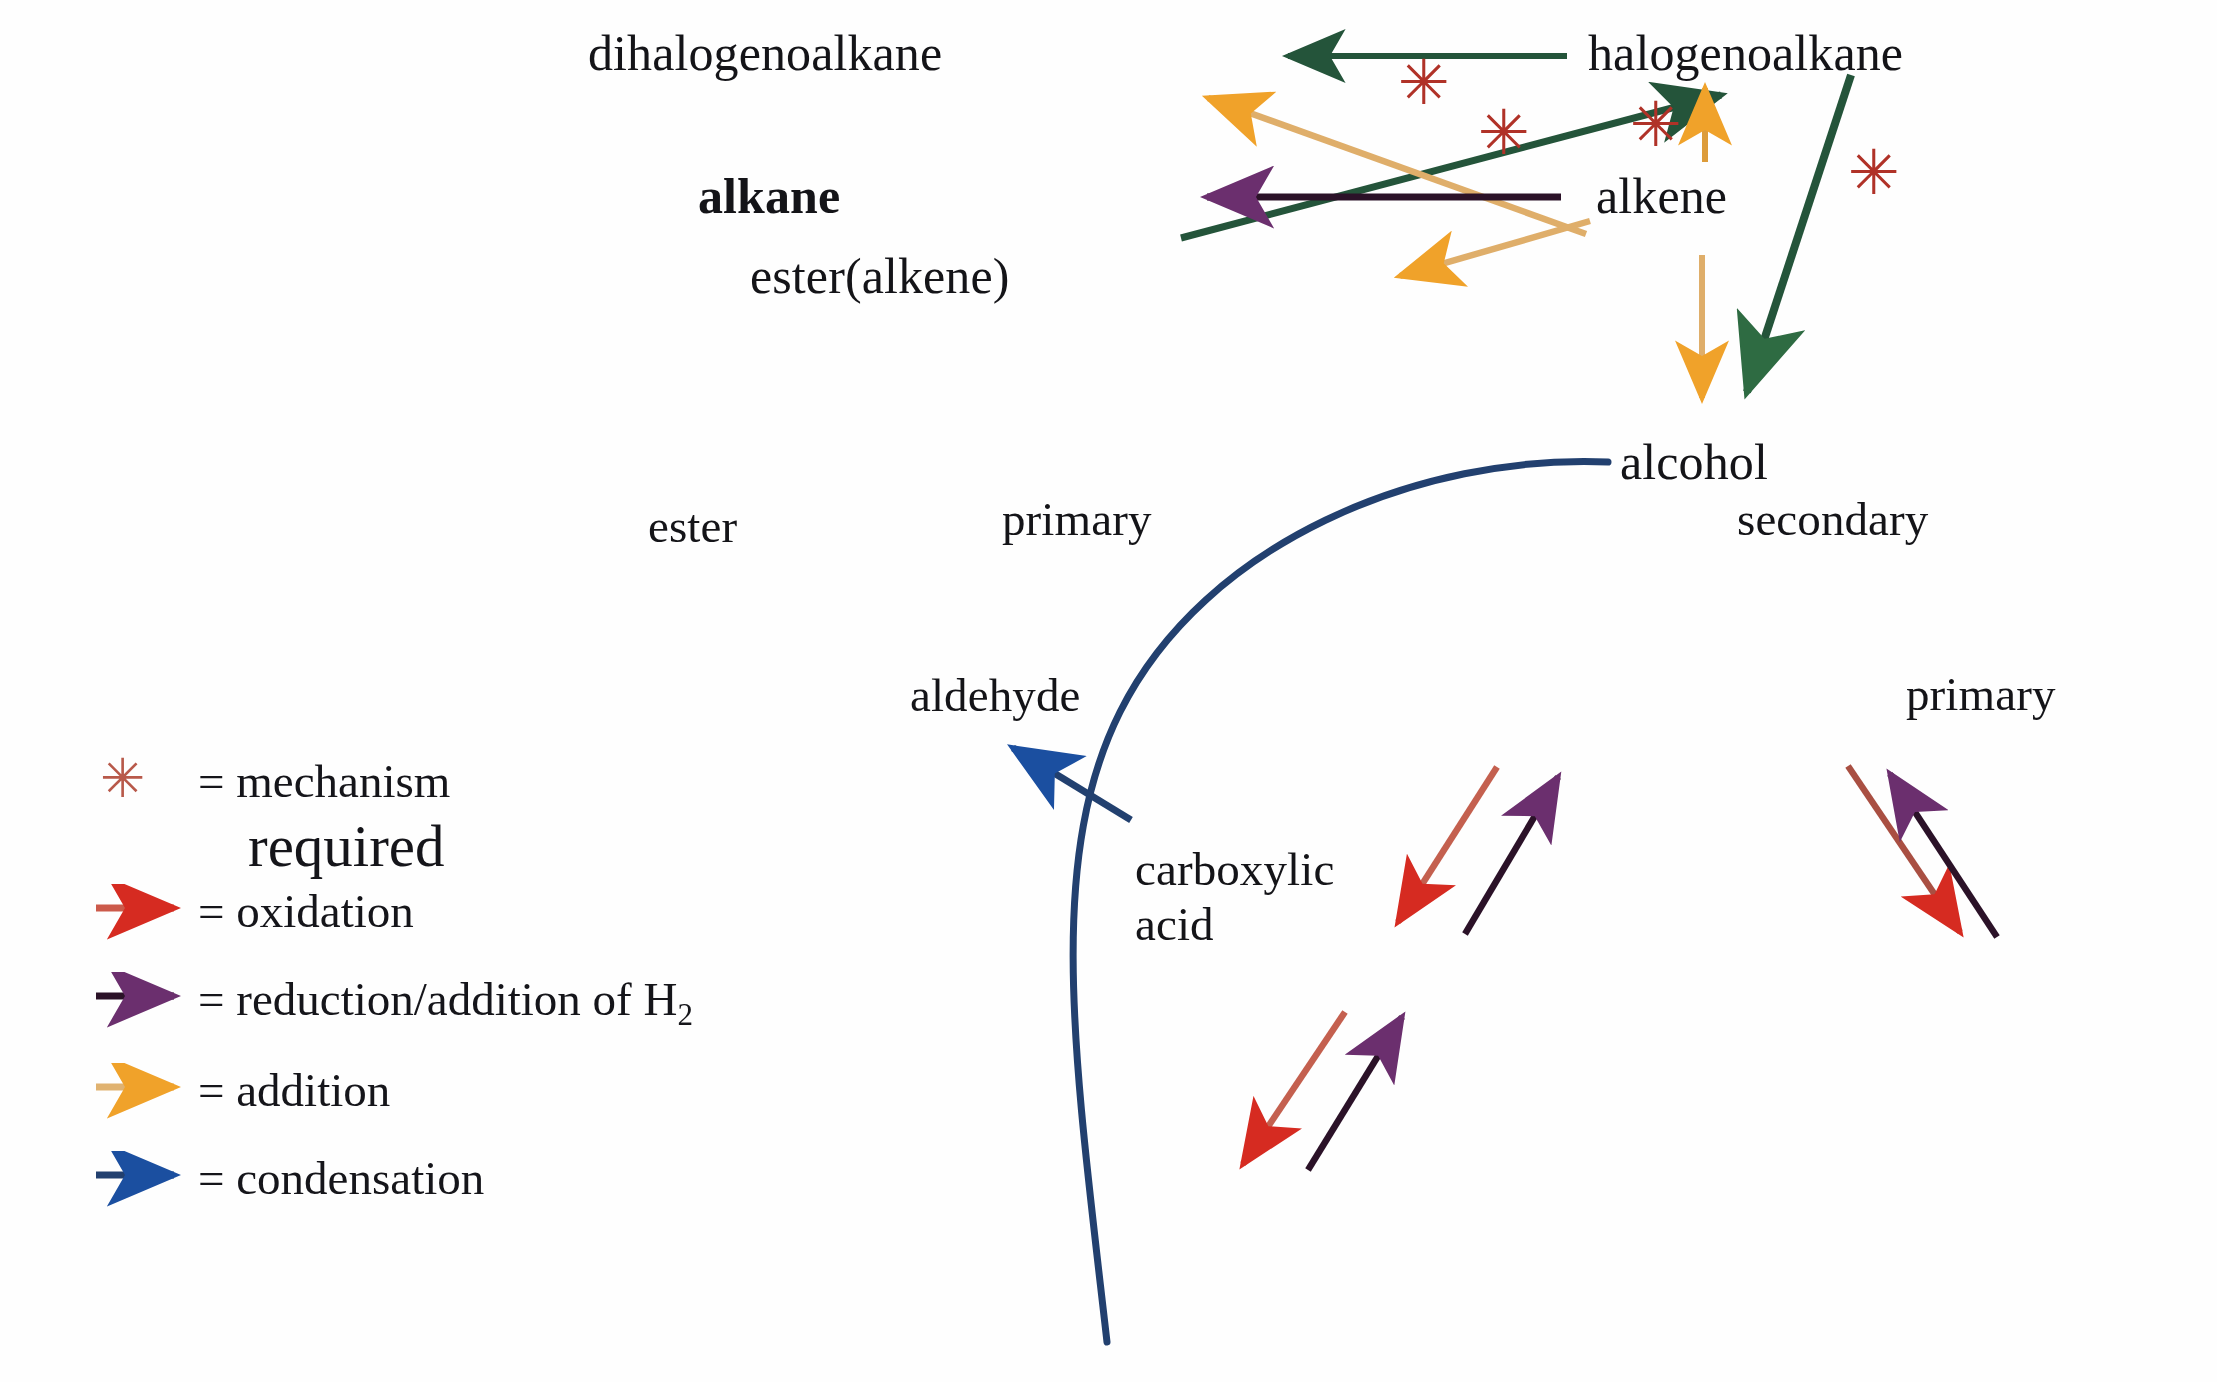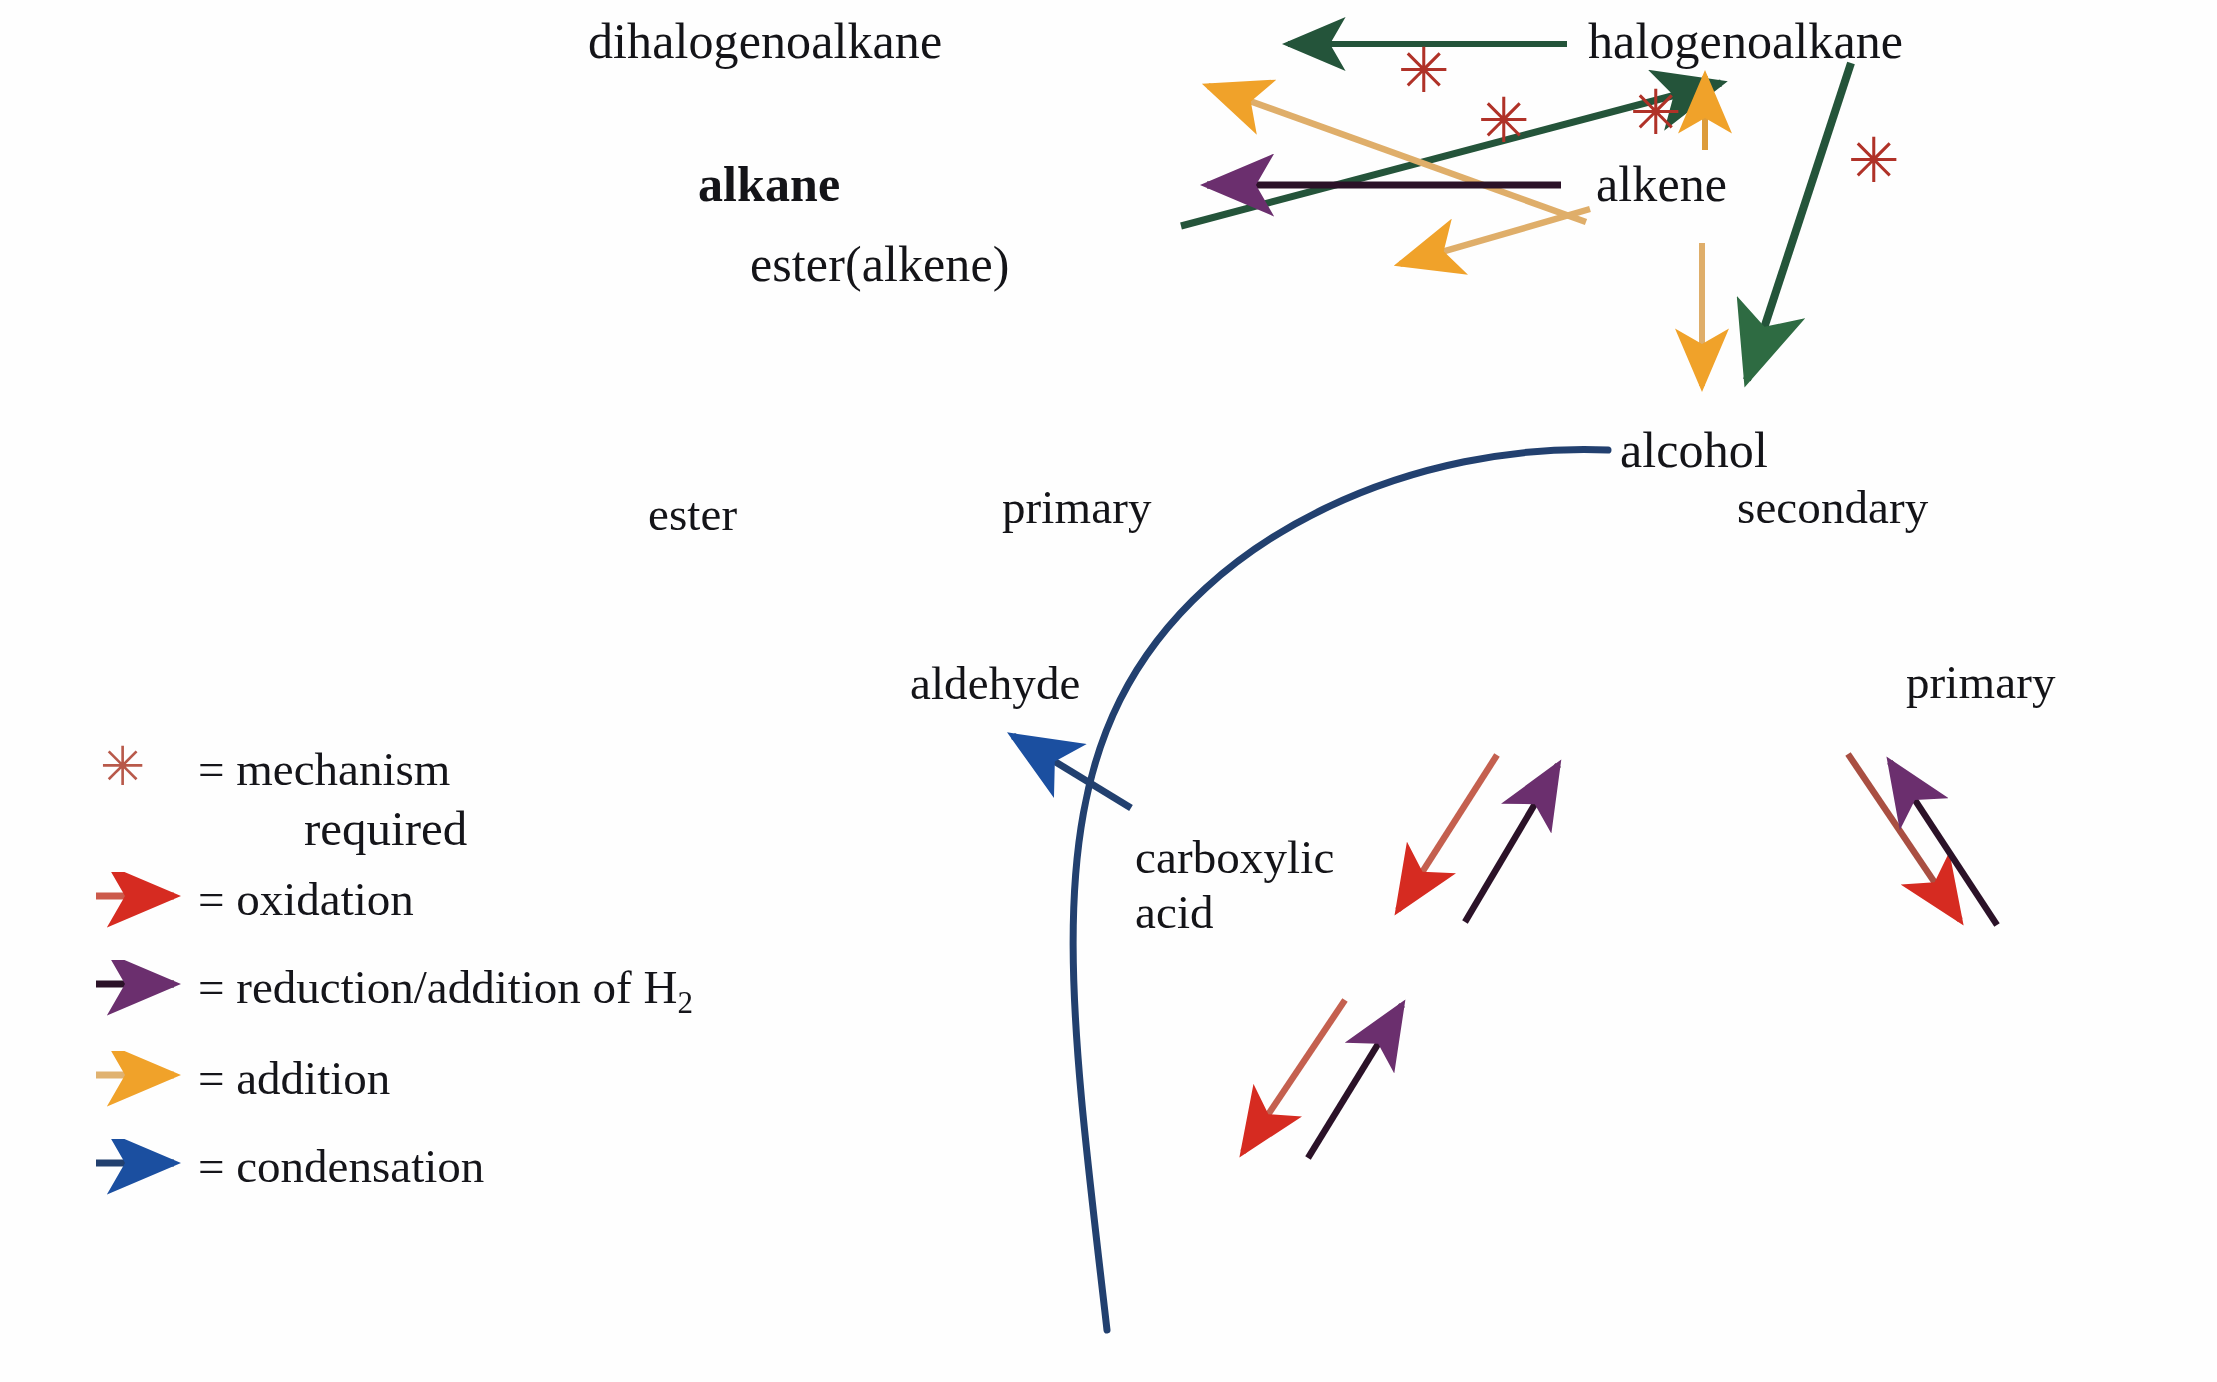--- a/index.html
+++ b/index.html
@@ -2,21 +2,21 @@
 <html><head>
 <meta charset="utf-8">
 <title>Organic Reaction Pathways</title>
 <style>
   html,body{margin:0;padding:0;background:#ffffff;}
   body{
     width:2217px;height:1382px;position:relative;overflow:hidden;
     font-family:"Liberation Serif","DejaVu Serif",serif;
     background:#fefefe;
   }
-  #stage{position:absolute;left:0;top:0;width:2217px;height:1288px;}
+  #stage{position:absolute;left:0;top:12px;width:2217px;height:1288px;}
   svg#wires{position:absolute;left:0;top:0;width:2217px;height:1382px;pointer-events:none;}
   .node-label{
     position:absolute;
     color:#141418;
     font-family:"Liberation Serif","DejaVu Serif",serif;
     font-weight:400;
     white-space:nowrap;
     line-height:1.05;
     letter-spacing:0.1px;
   }
@@ -42,21 +42,21 @@
     position:absolute;left:8px;top:-2px;color:#b8594a;font-size:54px;
     font-family:"DejaVu Sans",sans-serif;font-weight:700;line-height:1;
   }
   .legend-text{
     font-size:47px;color:#15151a;white-space:nowrap;
     font-family:Liberation Serif, serif;
   }
   .legend-text sub{font-size:31px;vertical-align:sub;}
   #legend-mech{margin-bottom:44px;}
   #legend-mech .legend-text2{
-    font-size:49px;color:#15151a;margin-left:106px;display:block;
+    font-size:59px;color:#15151a;margin-left:50px;display:block;
     font-family:"Liberation Serif","DejaVu Serif",serif;
   }
   .spacer-row{height:28px;}
 </style>
 </head>
 <body>
 
 <div id="stage">
 
   <svg id="wires" viewBox="0 0 2217 1382" xmlns="http://www.w3.org/2000/svg">

